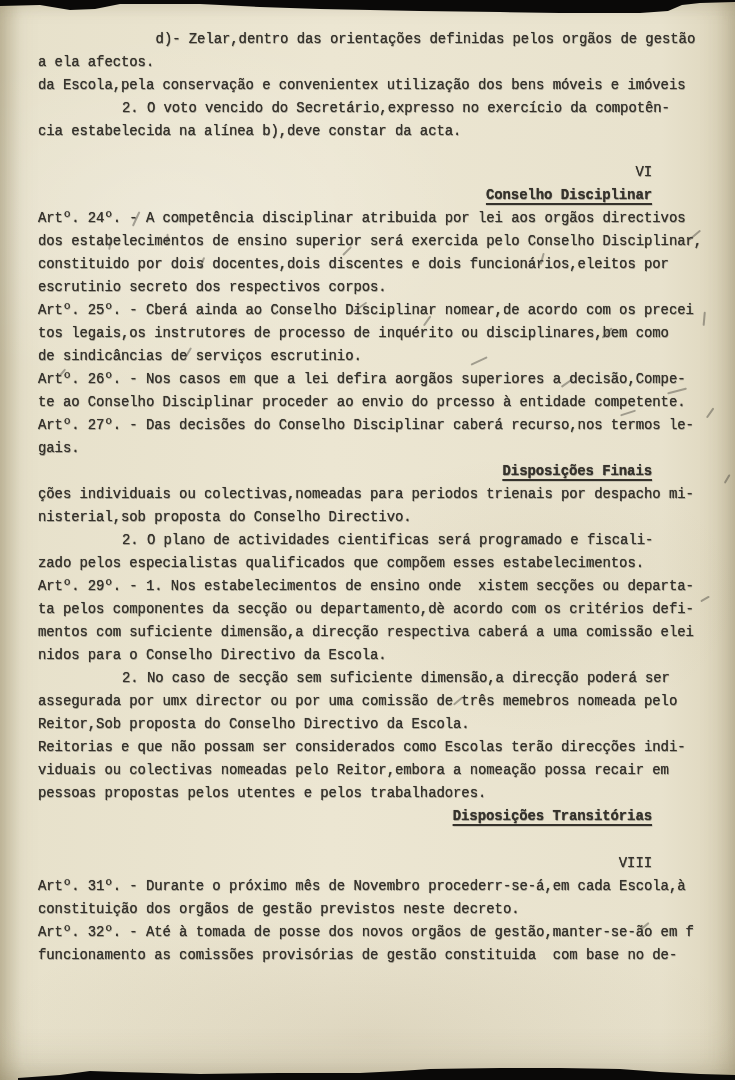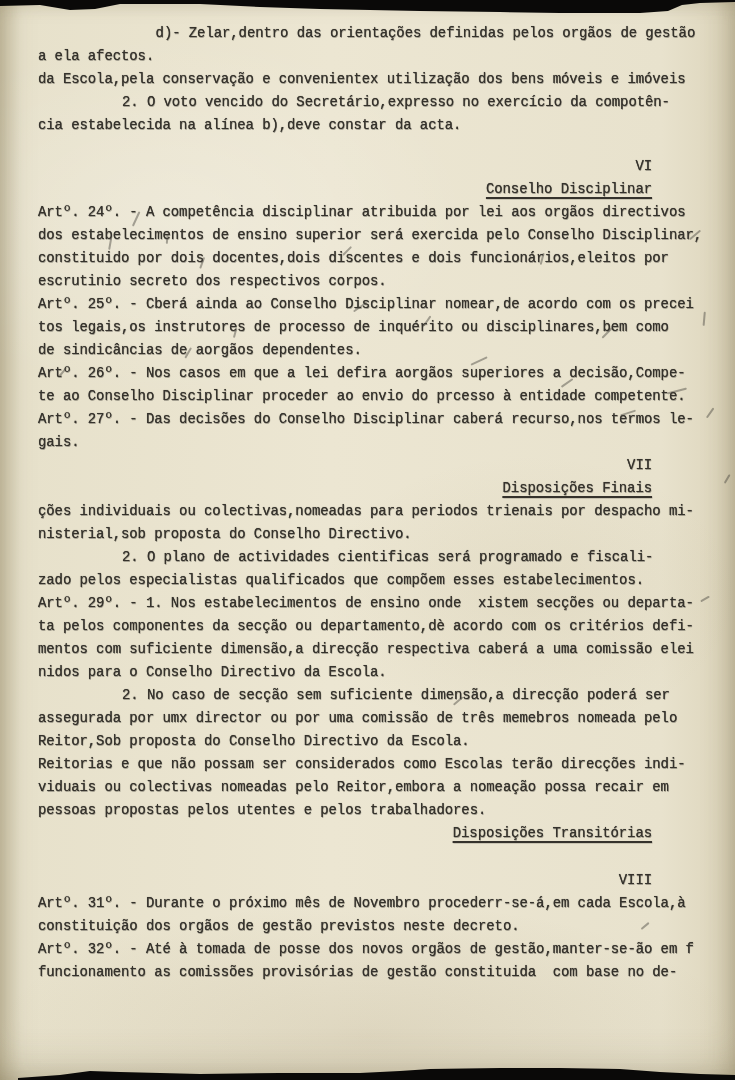--- a/index.html
+++ b/index.html
@@ -29,21 +29,21 @@
       inset 22px 0 32px -20px rgba(95,82,48,.35),
       inset -18px 0 30px -16px rgba(95,82,48,.38),
       inset 0 -34px 42px -26px rgba(95,82,48,.30),
       inset 0 18px 26px -20px rgba(95,82,48,.22);
   }
   .scan-bar{position:absolute;left:0;width:735px;display:block;z-index:5;}
   .scan-bar.top{top:0;}
   .scan-bar.bottom{bottom:0;}
   .text-area{
     position:absolute;
-    left:0;top:9px;width:735px;
+    left:0;top:15px;width:735px;
     padding:13px 25px 0 38px;
     box-sizing:border-box;
     z-index:2;
   }
   .line{
     white-space:pre;
     font-size:14px;
     line-height:23px;
     height:23px;
     color:var(--ink);
@@ -51,20 +51,21 @@
     letter-spacing:-0.1px;
   }
   .section-number,.section-title{
     text-align:right;
     margin-right:58px;
   }
   .section-title{
     text-decoration:underline;
     text-underline-offset:4px;
     text-decoration-thickness:1.5px;
+    font-weight:bold;
   }
   .gap-md{margin-top:18px;}
   .gap-lg{margin-top:24px;}
   .gap-none{margin-top:0;}
   .pencil-mark{
     position:absolute;
     height:1.6px;
     background:rgba(70,68,62,0.45);
     border-radius:1px;
     z-index:3;
@@ -87,26 +88,25 @@
       <div class="line" style="padding-left: 84px;">2. O voto vencido do Secretário,expresso no exercício da compotên-</div>
       <div class="line">cia estabelecida na alínea b),deve constar da acta.</div>
       <div class="line section-number gap-md">VI</div>
       <div class="line section-title">Conselho Disciplinar</div>
       <div class="line">Artº. 24º. - A competência disciplinar atribuida por lei aos orgãos directivos</div>
       <div class="line">dos estabelecimentos de ensino superior será exercida pelo Conselho Disciplinar,</div>
       <div class="line">constituido por dois docentes,dois discentes e dois funcionários,eleitos por</div>
       <div class="line">escrutinio secreto dos respectivos corpos.</div>
       <div class="line">Artº. 25º. - Cberá ainda ao Conselho Disciplinar nomear,de acordo com os precei</div>
       <div class="line">tos legais,os instrutores de processo de inquérito ou disciplinares,bem como</div>
-      <div class="line">de sindicâncias de aorgãos dependentes.</div>
+      <div class="line">de sindicâncias de serviços escrutinio.</div>
       <div class="line">Artº. 26º. - Nos casos em que a lei defira aorgãos superiores a decisão,Compe-</div>
       <div class="line">te ao Conselho Disciplinar proceder ao envio do prcesso à entidade competente.</div>
       <div class="line">Artº. 27º. - Das decisões do Conselho Disciplinar caberá recurso,nos termos le-</div>
       <div class="line">gais.</div>
-      <div class="line section-number gap-none">VII</div>
       <div class="line section-title">Disposições Finais</div>
       <div class="line">ções individuais ou colectivas,nomeadas para periodos trienais por despacho mi-</div>
       <div class="line">nisterial,sob proposta do Conselho Directivo.</div>
       <div class="line" style="padding-left: 84px;">2. O plano de actividades cientificas será programado e fiscali-</div>
       <div class="line">zado pelos especialistas qualificados que compõem esses estabelecimentos.</div>
       <div class="line">Artº. 29º. - 1. Nos estabelecimentos de ensino onde  xistem secções ou departa-</div>
       <div class="line">ta pelos componentes da secção ou departamento,dè acordo com os critérios defi-</div>
       <div class="line">mentos com suficiente dimensão,a direcção respectiva caberá a uma comissão elei</div>
       <div class="line">nidos para o Conselho Directivo da Escola.</div>
       <div class="line" style="padding-left: 84px;">2. No caso de secção sem suficiente dimensão,a direcção poderá ser</div>

